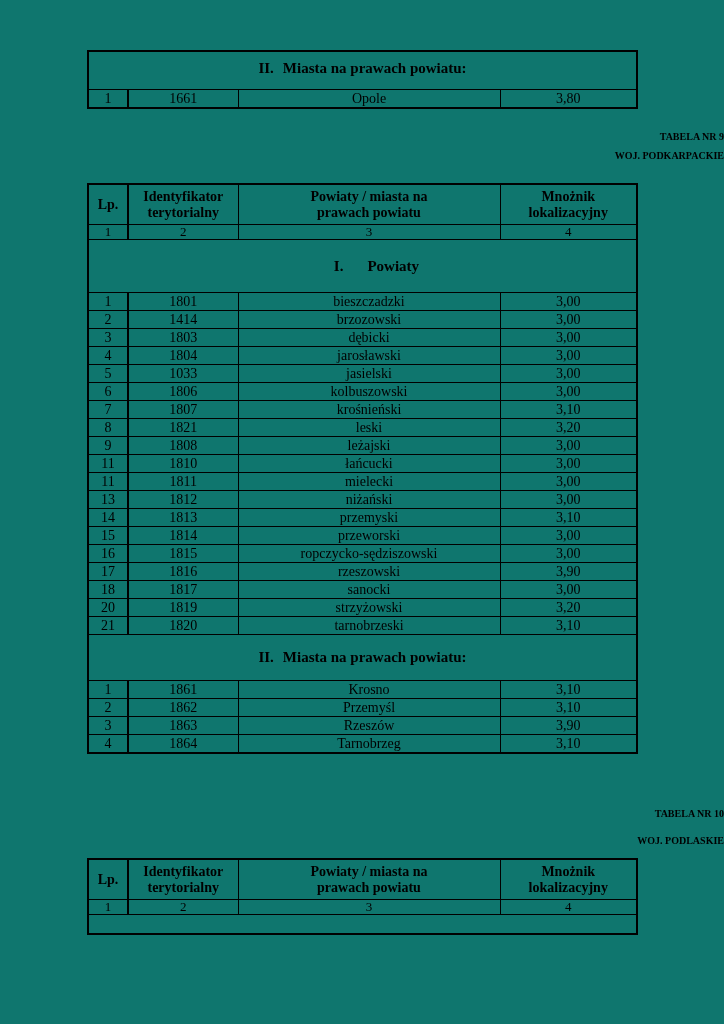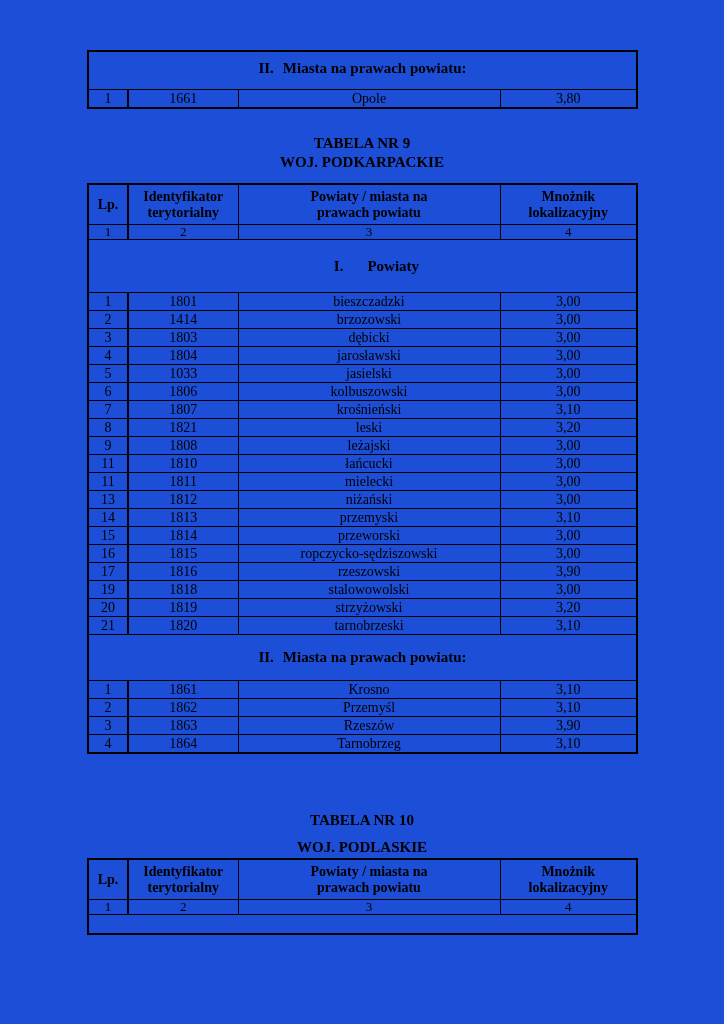--- a/index.html
+++ b/index.html
@@ -1,19 +1,19 @@
 <!DOCTYPE html>
 <html><head>
 <meta charset="utf-8">
 <style>
   html,body {margin:0; padding:0; background:#ffffff;}
   .page {
     position:relative;
     width:724px; height:1024px;
-    background:#1d4ed8;
+    background:#0f766e;
     color:#000000;
     font-family:"Liberation Serif","DejaVu Serif",serif;
     overflow:hidden;
   }
   .doc-table {
     position:absolute;
     left:87px;
     width:549px;
     border-collapse:collapse;
     table-layout:fixed;
@@ -62,25 +62,24 @@
     line-height:17px;
     height:17px;
     font-weight:normal;
   }
   tbody.data-body td.col-mult {font-weight:normal;}
   .cont-body td {height:18px; line-height:18px;}
 
   .doc-heading {
     position:absolute;
     left:0; width:724px;
-    text-align:center;
+    text-align:right;
     font-weight:bold;
-    font-size:15px;
+    font-size:10px;
     line-height:15px;
-    margin-top:7px;
   }
   #t9-title   {top:129px;}
   #t9-sub     {top:148px;}
   #t10-title  {top:806px;}
   #t10-sub    {top:833px;}
   #cont-table {top:50px;}
   #main-table {top:183px;}
   #bottom-table {top:858px;}
 </style>
 </head>
@@ -232,23 +231,23 @@
           <td class="col-name">ropczycko-sędziszowski</td>
           <td class="col-mult">3,00</td>
         </tr>
         <tr>
           <td class="col-lp">17</td>
           <td class="col-id">1816</td>
           <td class="col-name">rzeszowski</td>
           <td class="col-mult">3,90</td>
         </tr>
         <tr>
-          <td class="col-lp">19</td>
-          <td class="col-id">1818</td>
-          <td class="col-name">stalowowolski</td>
+          <td class="col-lp">18</td>
+          <td class="col-id">1817</td>
+          <td class="col-name">sanocki</td>
           <td class="col-mult">3,00</td>
         </tr>
         <tr>
           <td class="col-lp">20</td>
           <td class="col-id">1819</td>
           <td class="col-name">strzyżowski</td>
           <td class="col-mult">3,20</td>
         </tr>
         <tr>
           <td class="col-lp">21</td>

